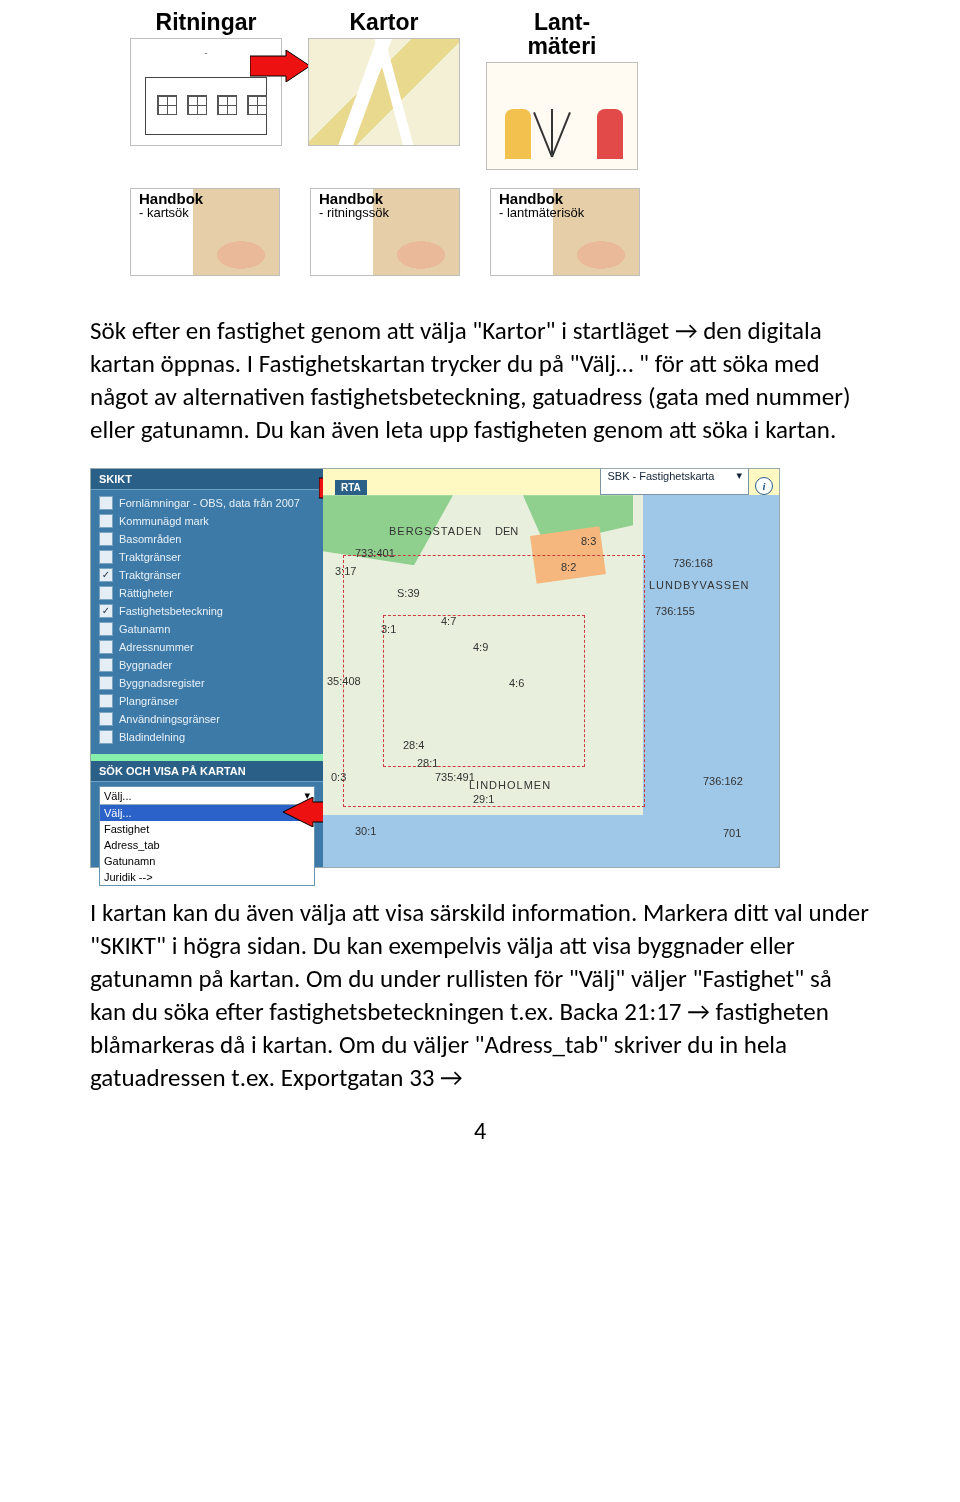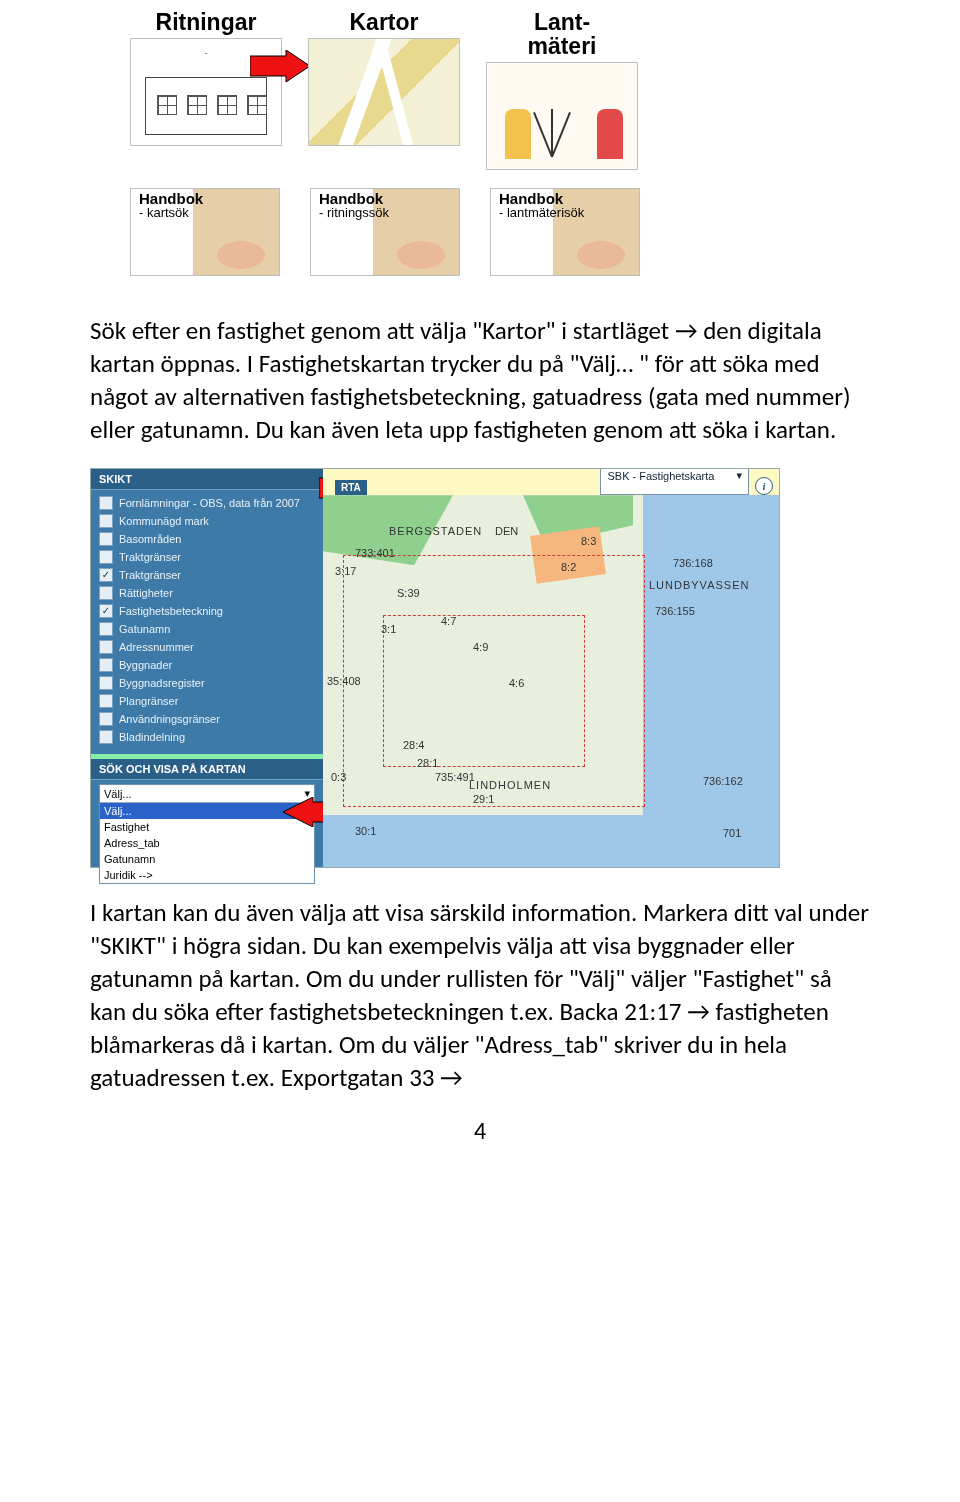--- a/index.html
+++ b/index.html
@@ -180,21 +180,21 @@
     color:#e8f1f8;
     white-space:nowrap;
   }
   .chk {
     width:12px; height:12px; background:#e6eef5; border:1px solid #7aa3c2;
     display:inline-flex; align-items:center; justify-content:center;
     font-size:10px; color:#234; line-height:1;
   }
   .chk.checked::after { content:"✓"; }
   .search-panel {
-    border-top:5px solid #86efac;
+    border-top:7px solid #86efac;
     padding-bottom:6px;
   }
   .select-box {
     margin:4px 8px;
     background:#fff;
     color:#000;
     border:1px solid #6b93b2;
     font-size:11px;
   }
   .select-current {

